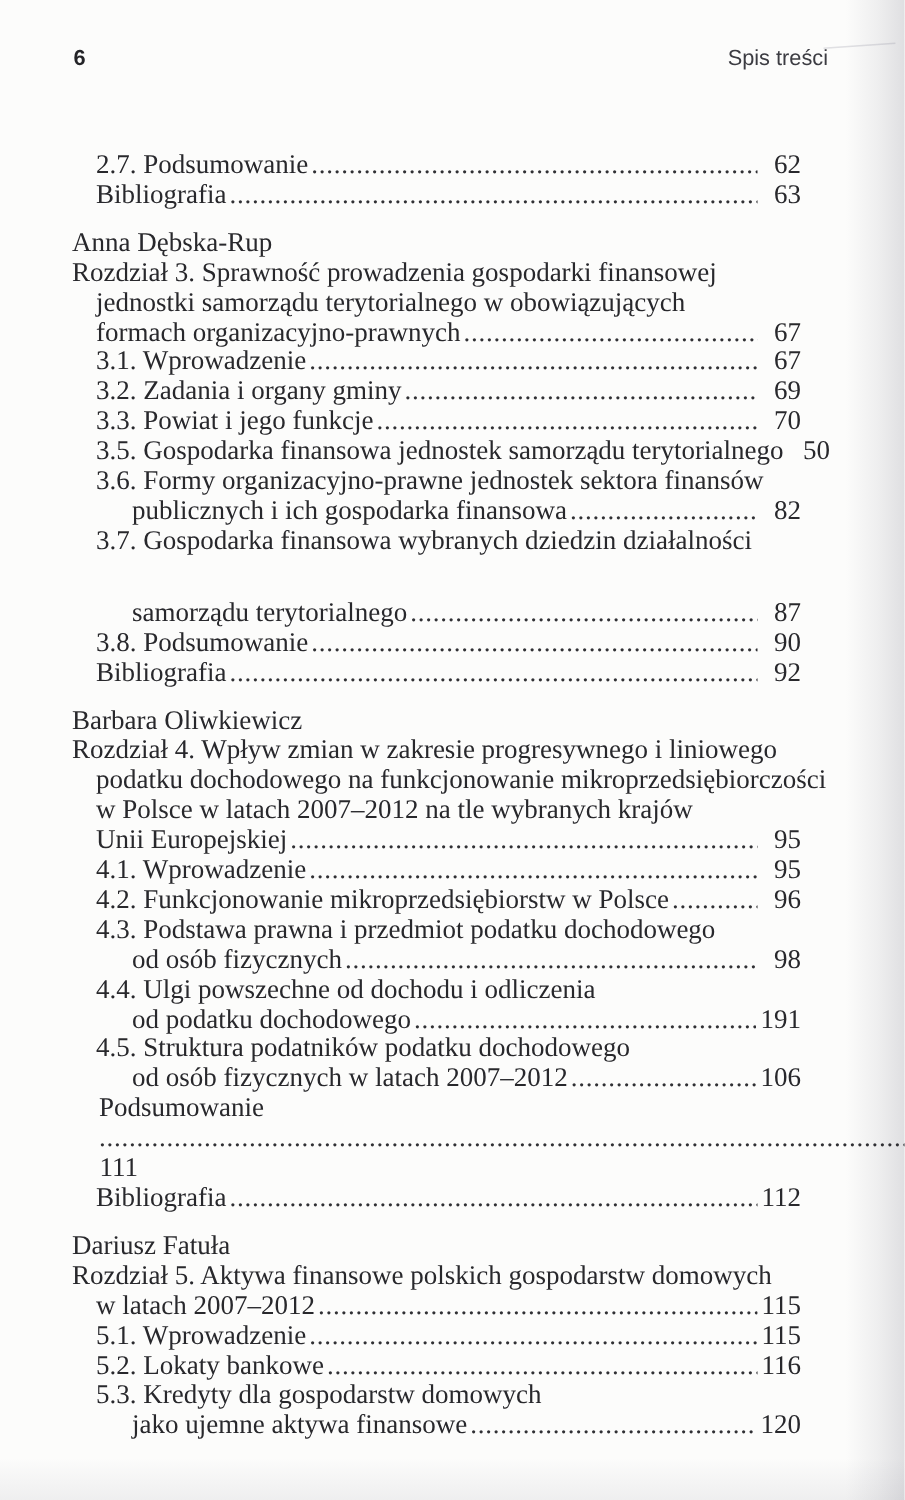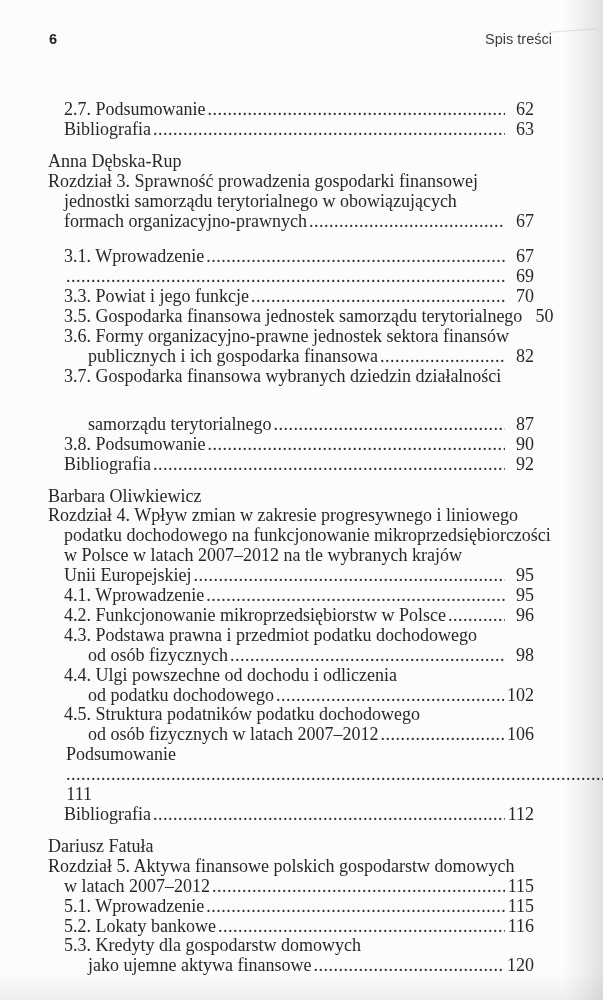--- a/index.html
+++ b/index.html
@@ -104,26 +104,27 @@
       <span class="txt">Rozdział 3. Sprawność prowadzenia gospodarki finansowej</span>
     </div>
     <div class="row" style="padding-left: 16px;">
       <span class="txt">jednostki samorządu terytorialnego w obowiązujących</span>
     </div>
     <div class="row" style="padding-left: 16px;">
       <span class="txt">formach organizacyjno-prawnych</span>
       <span class="dots"></span>
       <span class="num">67</span>
     </div>
-    <div class="row" style="padding-left: 16px; margin-top: 16px;">
+    <div class="row" style="padding-left: 16px;">
       <span class="txt">3.1. Wprowadzenie</span>
       <span class="dots"></span>
       <span class="num">67</span>
     </div>
     <div class="row" style="padding-left: 16px;">
+      <span class="txt">3.2. Zadania i organy gminy</span>
       <span class="dots"></span>
       <span class="num">69</span>
     </div>
     <div class="row" style="padding-left: 16px;">
       <span class="txt">3.3. Powiat i jego funkcje</span>
       <span class="dots"></span>
       <span class="num">70</span>
     </div>
     <div class="row" style="padding-left: 16px;">
       <span class="txt">3.5. Gospodarka finansowa jednostek samorządu terytorialnego</span>
@@ -188,21 +189,21 @@
       <span class="txt">od osób fizycznych</span>
       <span class="dots"></span>
       <span class="num">98</span>
     </div>
     <div class="row" style="padding-left: 16px;">
       <span class="txt">4.4. Ulgi powszechne od dochodu i odliczenia</span>
     </div>
     <div class="row" style="padding-left: 40px;">
       <span class="txt">od podatku dochodowego</span>
       <span class="dots"></span>
-      <span class="num">102</span>
+      <span class="num">191</span>
     </div>
     <div class="row" style="padding-left: 16px;">
       <span class="txt">4.5. Struktura podatników podatku dochodowego</span>
     </div>
     <div class="row" style="padding-left: 40px;">
       <span class="txt">od osób fizycznych w latach 2007–2012</span>
       <span class="dots"></span>
       <span class="num">106</span>
     </div>
     <div class="row" style="padding-left: 16px; flex-direction: column;">

